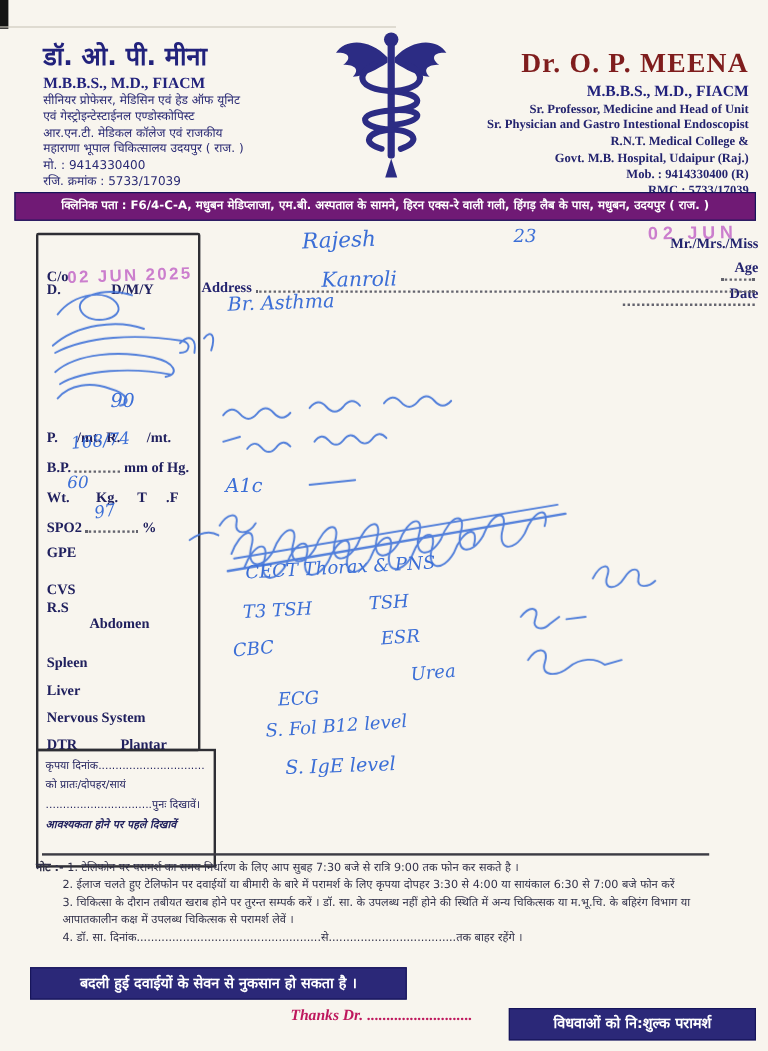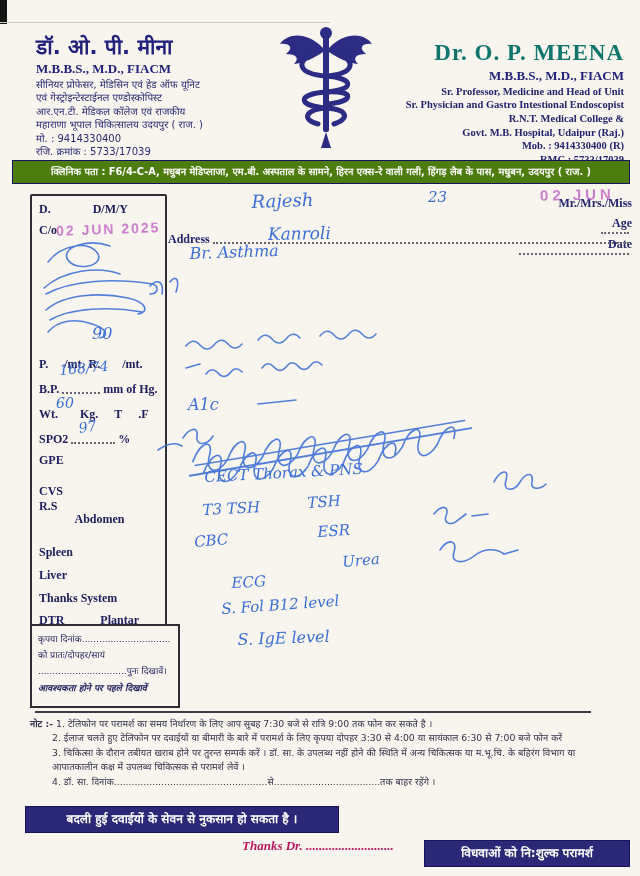--- a/index.html
+++ b/index.html
@@ -7,40 +7,40 @@
         font-family:"Liberation Serif",serif;color:#23236e;}
   .edge-sliver{position:absolute;left:0;top:0;width:7px;height:24px;background:#141414;}
   .scanline{position:absolute;left:0;top:22px;width:330px;height:1px;background:#cfcabf;}
 
   
   .hdr-left{position:absolute;left:36px;top:34px;width:250px;line-height:1.25;}
   .hdr-left .name{font-family:"DejaVu Sans",sans-serif;font-weight:bold;font-size:21px;color:#22227c;}
   .hdr-left .deg{font-weight:bold;font-size:13px;color:#22227c;margin-top:1px;}
   .hdr-left .ln{font-family:"DejaVu Sans",sans-serif;font-size:10px;color:#2a2a74;margin-top:1px;}
   .hdr-right{position:absolute;right:16px;top:38px;width:340px;text-align:right;line-height:1.3;}
-  .hdr-right .name{font-weight:bold;font-size:23px;letter-spacing:1px;color:#0f766e;}
+  .hdr-right .name{font-weight:bold;font-size:23px;letter-spacing:1px;color:#7f1d1d;}
   .hdr-right .deg{font-weight:bold;font-size:13px;color:#22227c;}
   .hdr-right .ln{font-weight:bold;font-size:10.5px;color:#23236e;}
   .caduceus{position:absolute;left:278px;top:24px;}
 
   
-  .band{position:absolute;left:12px;top:160px;width:616px;height:22px;background:#4d7c0f;
+  .band{position:absolute;left:12px;top:160px;width:616px;height:22px;background:#701a75;
         color:#ffffff;font-family:"DejaVu Sans",sans-serif;font-weight:bold;font-size:9.8px;
         text-align:center;line-height:22px;white-space:nowrap;overflow:hidden;border:1px solid #17155a;}
 
   
   .prow{position:absolute;display:flex;align-items:flex-end;font-weight:bold;font-size:12px;color:#23236e;}
   .dots{flex:1;border-bottom:2px dotted #64646e;margin:0 3px 3px 3px;height:1px;}
   .dots.fixed{flex:none;}
 
   
   .exam-box{position:absolute;left:30px;top:194px;width:133px;height:428px;border:2px solid #2e2e34;border-radius:2px;}
   .exam-box .row{position:absolute;left:7px;right:5px;display:flex;align-items:flex-end;
                  font-weight:bold;font-size:12px;color:#20205e;white-space:nowrap;}
-  .revisit-box{position:absolute;left:30px;top:624px;width:150px;height:84px;border:2px solid #2e2e34;
+  .revisit-box{position:absolute;left:30px;top:624px;width:150px;height:99px;border:2px solid #2e2e34;
                font-family:"DejaVu Sans",sans-serif;font-size:9px;color:#22225e;padding:5px 4px 0 6px;
                line-height:1.8;box-sizing:border-box;white-space:nowrap;overflow:hidden;}
 
   
   .divider{position:absolute;left:35px;top:711px;width:556px;height:2px;background:#3c3c44;}
   .notes{position:absolute;left:30px;top:717px;width:588px;font-family:"DejaVu Sans",sans-serif;
          font-size:9.3px;color:#32324a;line-height:1.55;}
   .notes .n-first{display:flex;}
   .notes .n-head{font-weight:bold;margin-right:3px;white-space:nowrap;}
   .notes .n-item{margin-left:22px;}
@@ -121,21 +121,21 @@
     <span class="dots fixed" style="width:110px;"></span>
   </div>
   <div class="prow" style="left:168px;top:232px;width:464px;">
     <span>Address</span>
     <span class="dots"></span>
   </div>
 
   <div class="exam-box">
     <div class="row" style="top:6px;">
       <span>D.</span>
-      <span style="margin-left:42px;">D/M/Y</span>
+      <span style="margin-left:42px;margin-top:32px;">D/M/Y</span>
     </div>
     <div class="row" style="top:27px;">
       <span>C/o</span>
     </div>
     <div class="row" style="top:161px;">
       <span>P.</span>
       <span style="margin-left:16px;">/mt.</span>
       <span style="margin-left:4px;">R.</span>
       <span style="margin-left:22px;">/mt.</span>
     </div>
@@ -167,21 +167,21 @@
     <div class="row" style="top:316px;justify-content:center;">
         <span>Abdomen</span>
       </div>
     <div class="row" style="top:349px;">
         <span>Spleen</span>
       </div>
     <div class="row" style="top:372px;">
         <span>Liver</span>
       </div>
     <div class="row" style="top:395px;">
-        <span>Thanks System</span>
+        <span>Nervous System</span>
       </div>
     <div class="row" style="top:417px;">
       <span>DTR</span>
       <span style="margin-left:36px;">Plantar</span>
     </div>
   </div>
 
   <div class="revisit-box">
     <div>कृपया दिनांक...............................</div>
     <div>को प्रातः/दोपहर/सायं</div>

